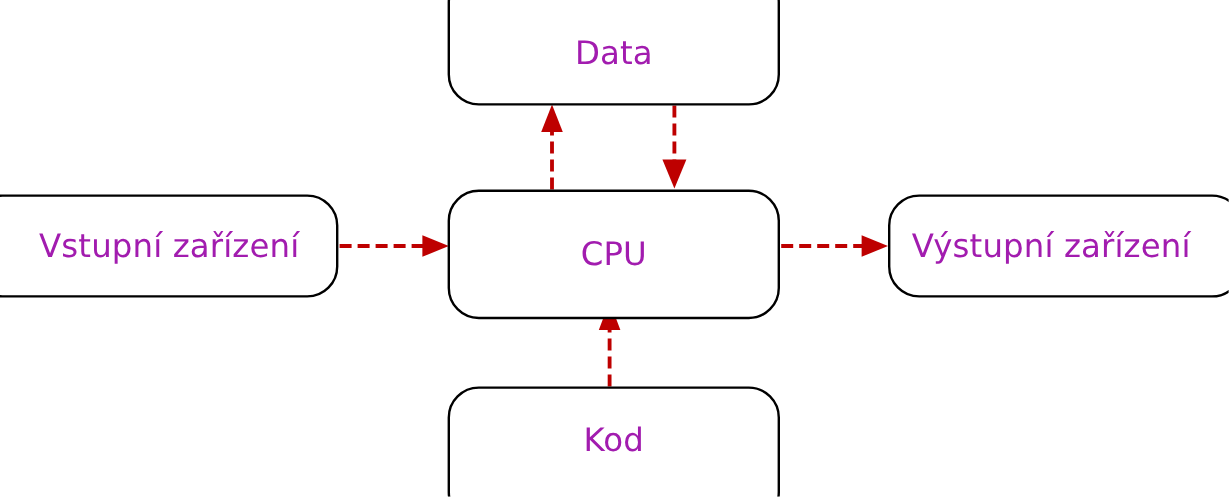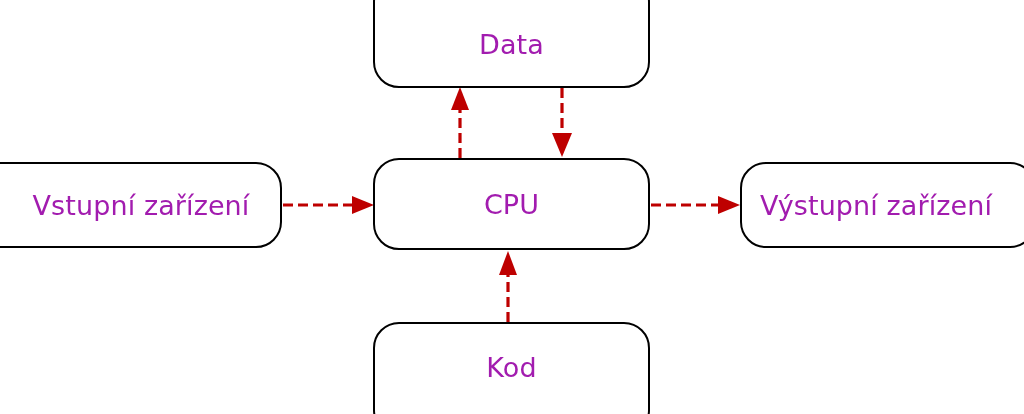--- a/index.html
+++ b/index.html
@@ -39,21 +39,21 @@
   }
   .node-label {
     font-size: 27px;
     line-height: 1;
     color: #a21caf;
     white-space: nowrap;
     letter-spacing: 0.1px;
   }
   
   #node-data      { left: 373px; top: -24px;  width: 277px; height: 112px; }
-  #node-cpu       { left: 373px; top: 158px;  width: 277px; height: 92px;  }
+  #node-cpu       { left: 373px; top: 158px;  width: 277px; height: 108px;  }
   #node-input     { left: -24px; top: 162px;  width: 306px; height: 86px;  }
   #node-output    { left: 740px; top: 162px;  width: 296px; height: 86px;  }
   #node-kod       { left: 373px; top: 322px;  width: 277px; height: 114px; }
 
   
   #node-data .node-label   { transform: translateY(12px); }
   #node-input .node-label  { transform: translateX(12px); }
   #node-output .node-label { transform: translateX(-12px); }
   #node-kod .node-label    { transform: translateY(-12px); }
 </style>

